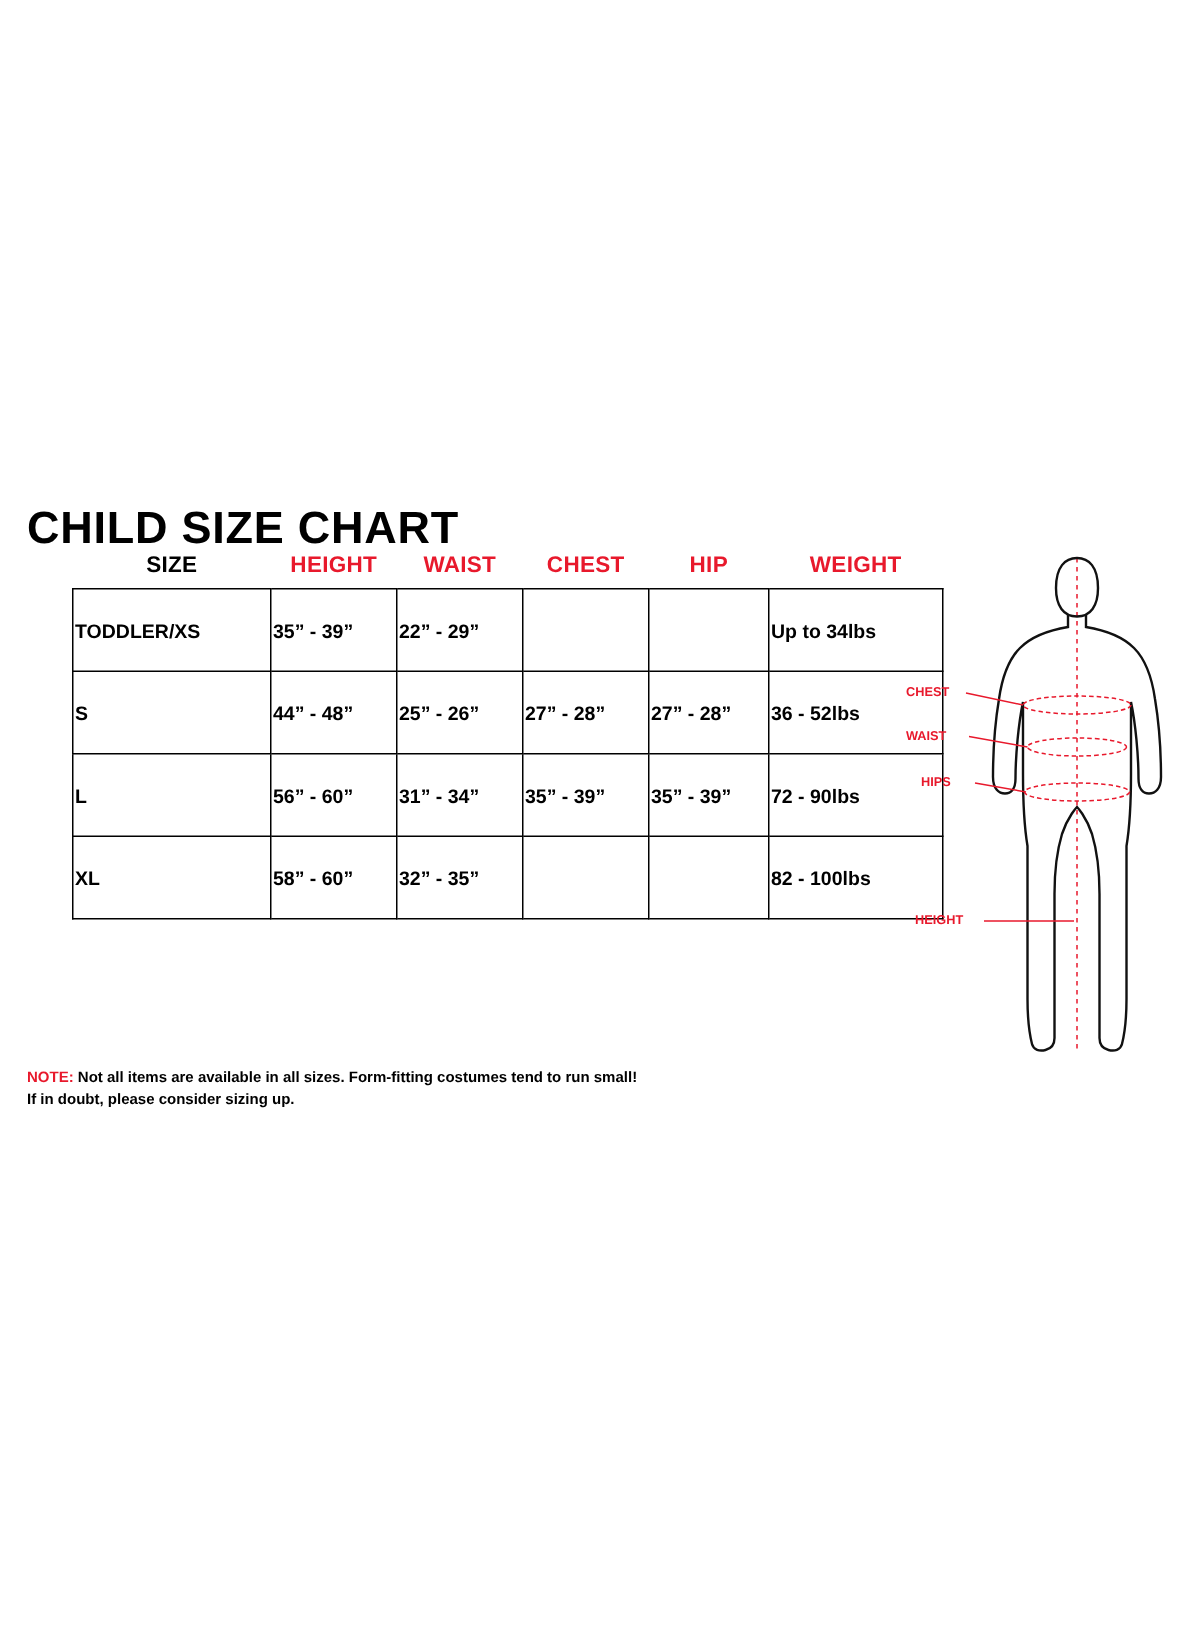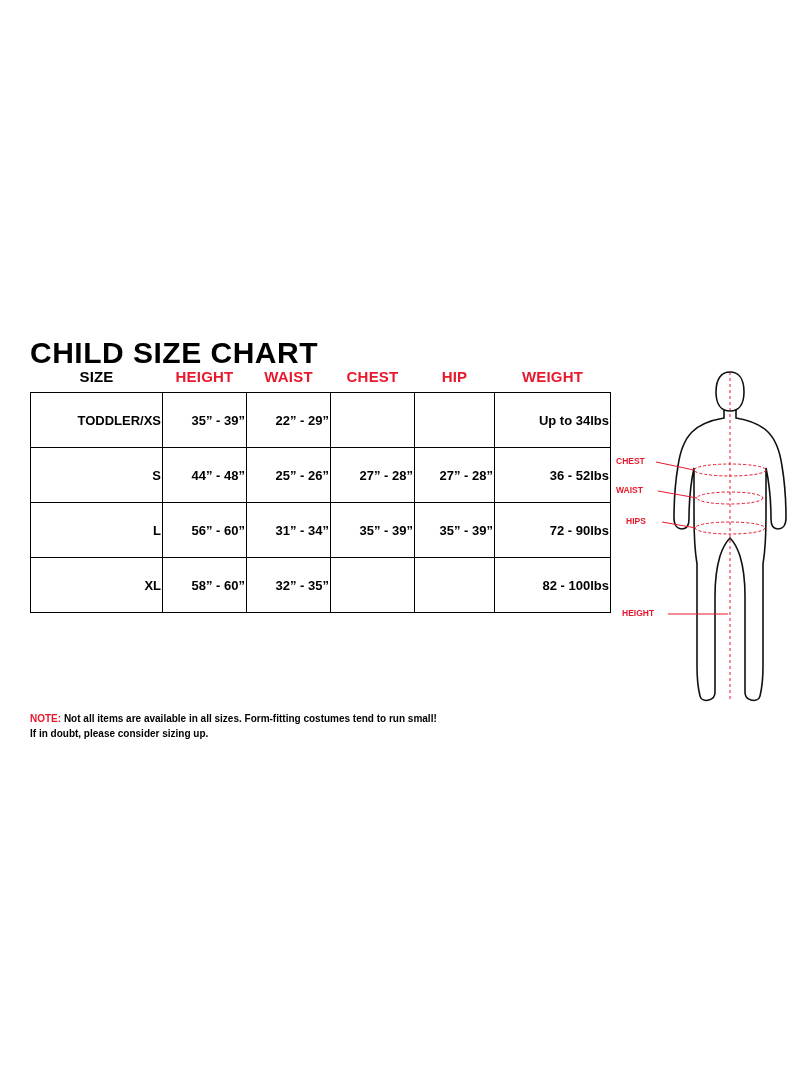--- a/index.html
+++ b/index.html
@@ -11,21 +11,21 @@
     width: 800px;
     height: 1091px;
     position: relative;
     font-family: "Liberation Sans", sans-serif;
     color: #000000;
     overflow: hidden;
   }
 
   #chart-wrap {
     position: absolute;
-    left: 12px;
+    left: 0;
     top: 280px;
     width: 776px;
     height: 500px;
   }
 
   
   #title {
     position: absolute;
     left: 18px;
     top: 38px;
@@ -40,20 +40,21 @@
     position: absolute;
     left: 18px;
     top: 88px;
     width: 580px;
   }
 
   table.size-table {
     border-collapse: collapse;
     width: 580px;
     table-layout: fixed;
+    margin-left: 30px;
   }
 
   table.size-table col.c-size   { width: 132px; }
   table.size-table col.c-height { width: 84px; }
   table.size-table col.c-waist  { width: 84px; }
   table.size-table col.c-chest  { width: 84px; }
   table.size-table col.c-hip    { width: 80px; }
   table.size-table col.c-weight { width: 116px; }
 
   table.size-table thead th {
@@ -65,21 +66,21 @@
     color: #e8192c;
     letter-spacing: 0.2px;
   }
   table.size-table thead th.hdr-size {
     color: #000000;
     text-align: center;
   }
 
   table.size-table tbody td {
     border: 1.6px solid #000000;
-    text-align: right;
+    text-align: left;
     vertical-align: middle;
     font-size: 13px;
     font-weight: bold;
     height: 52px;
   }
 
   td.size-cell {
     font-weight: bold;
   }
   

